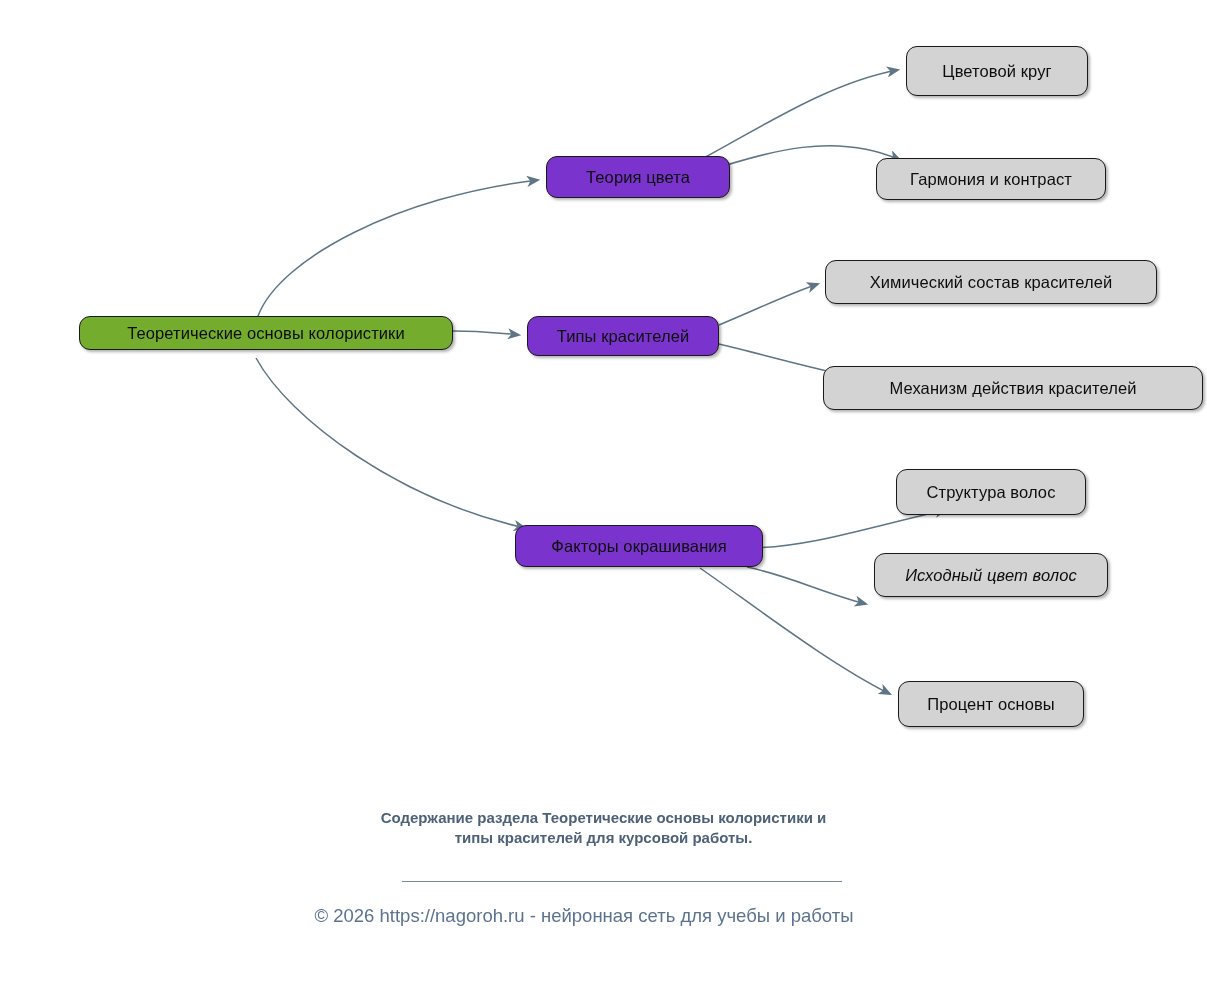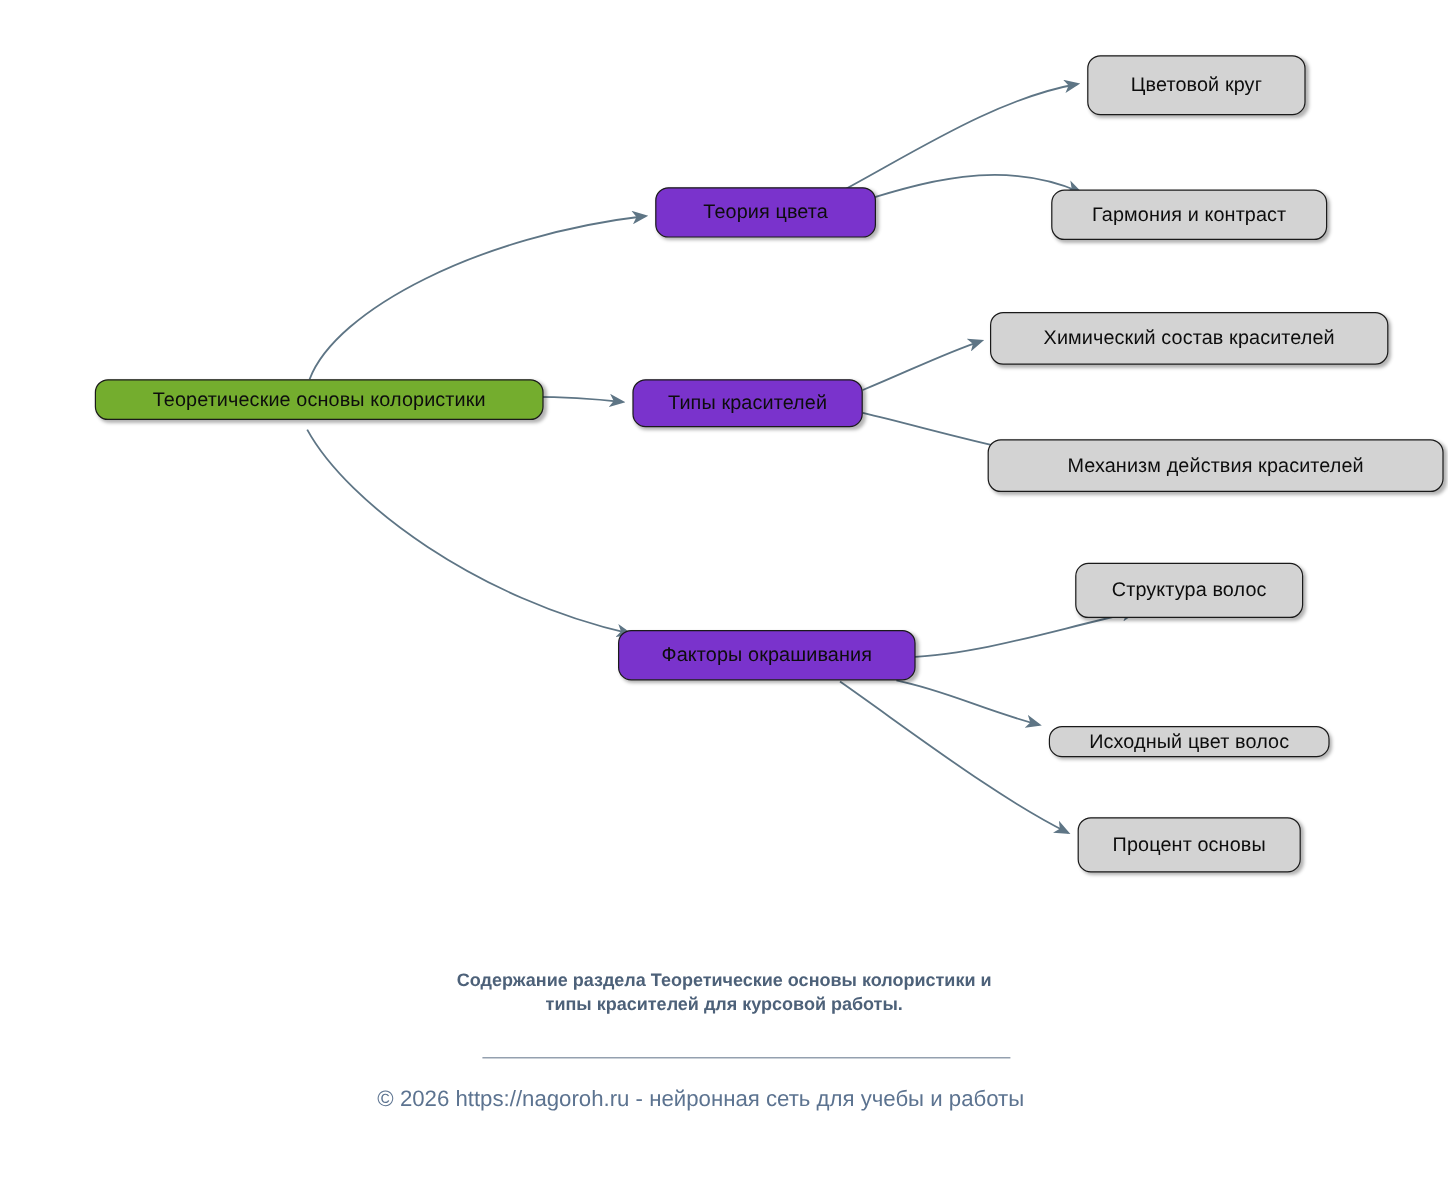--- a/index.html
+++ b/index.html
@@ -146,21 +146,21 @@
   </div>
 
   <div class="node node-leaf" style="left:823px; top:366px; width:380px; height:44px;">
     <span>Механизм действия красителей</span>
   </div>
 
   <div class="node node-leaf" style="left:896px; top:469px; width:190px; height:46px;">
     <span>Структура волос</span>
   </div>
 
-  <div class="node node-leaf" style="left:874px; top:605px; width:234px; height:26px;">
+  <div class="node node-leaf" style="left:874px; top:553px; width:234px; height:44px;font-style:italic;">
     <span>Исходный цвет волос</span>
   </div>
 
   <div class="node node-leaf" style="left:898px; top:681px; width:186px; height:46px;">
     <span>Процент основы</span>
   </div>
 
   <div id="caption">
     <span class="cap-text">Содержание раздела Теоретические основы колористики и типы красителей для курсовой работы.</span>
   </div>

